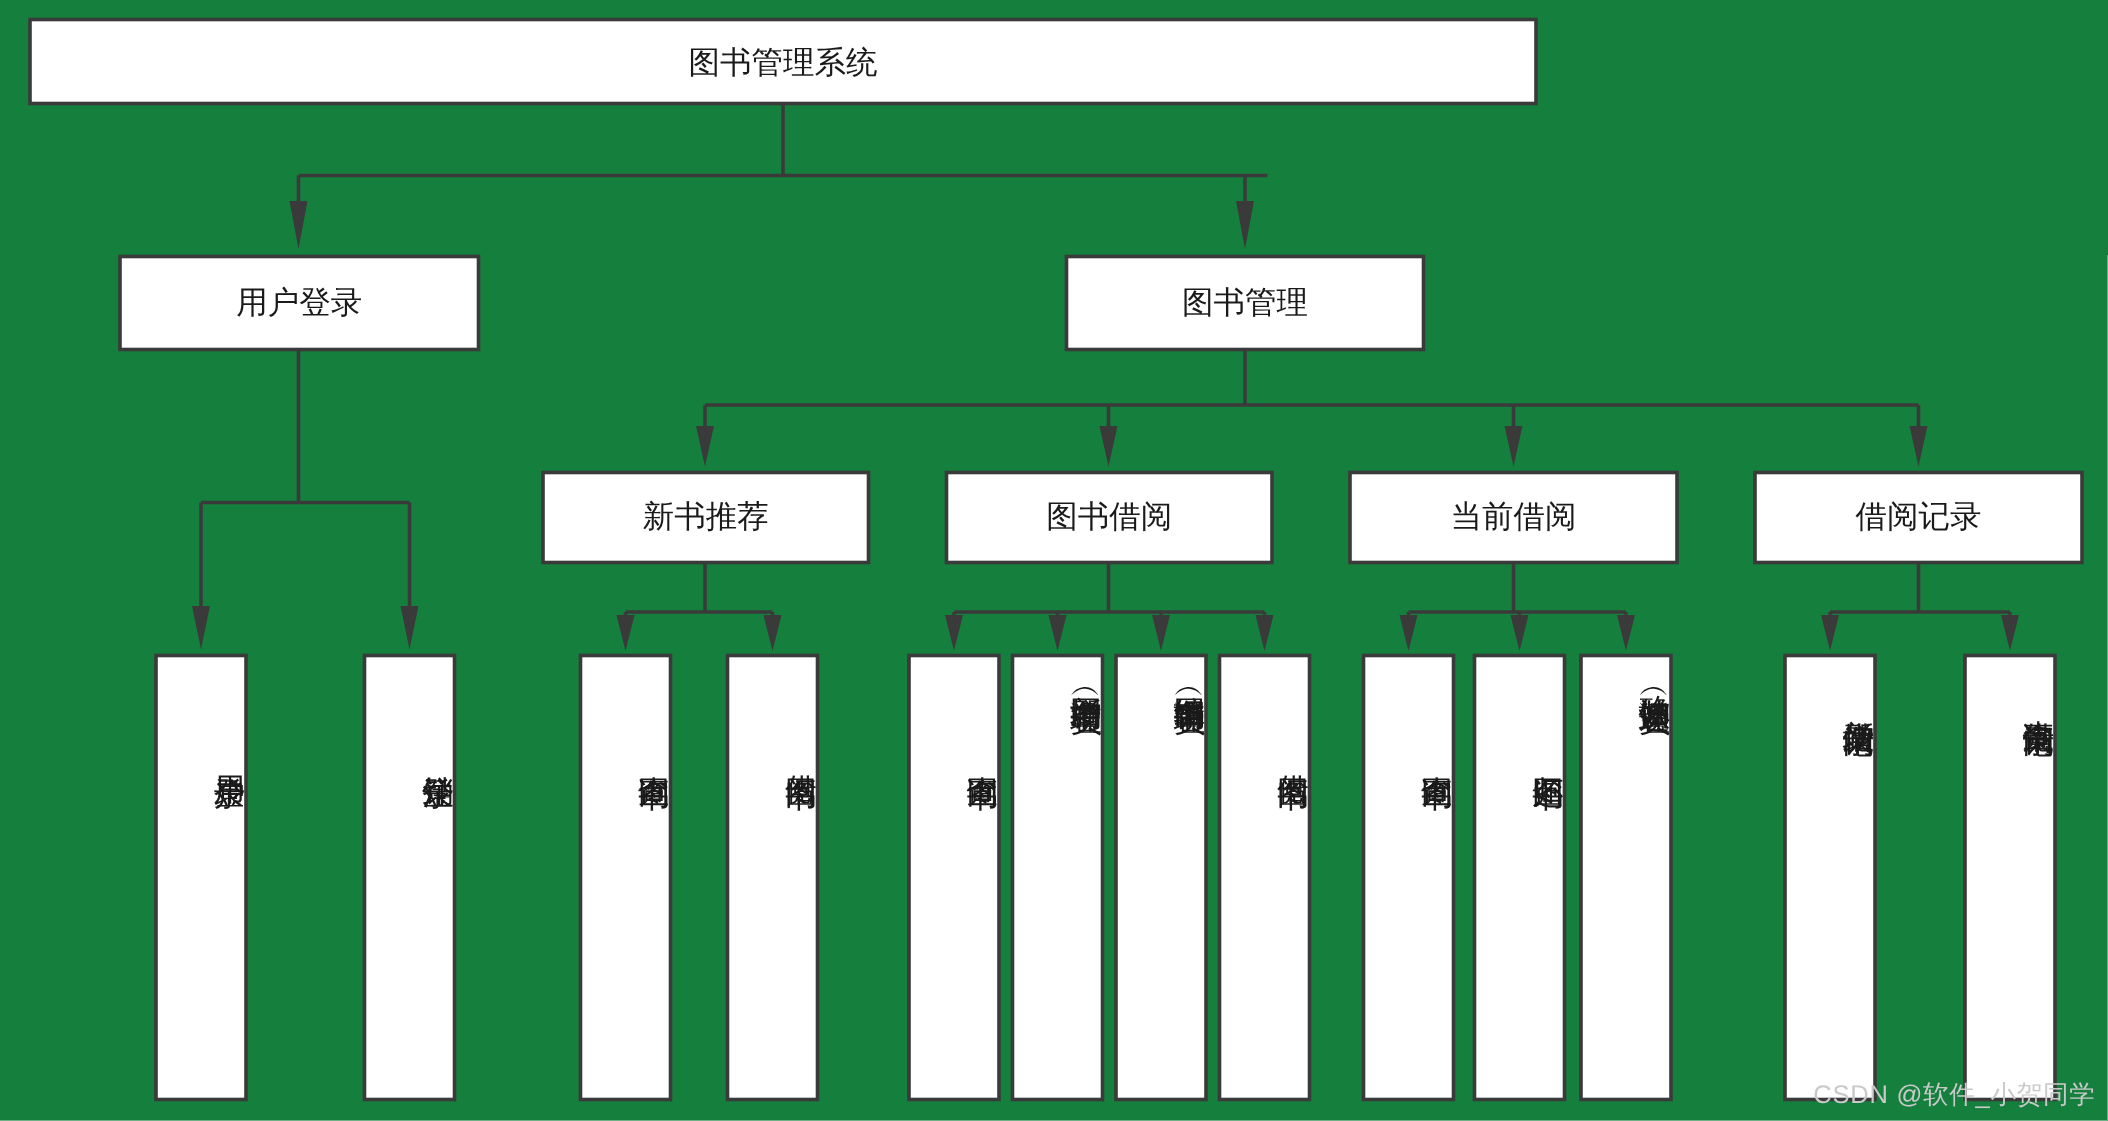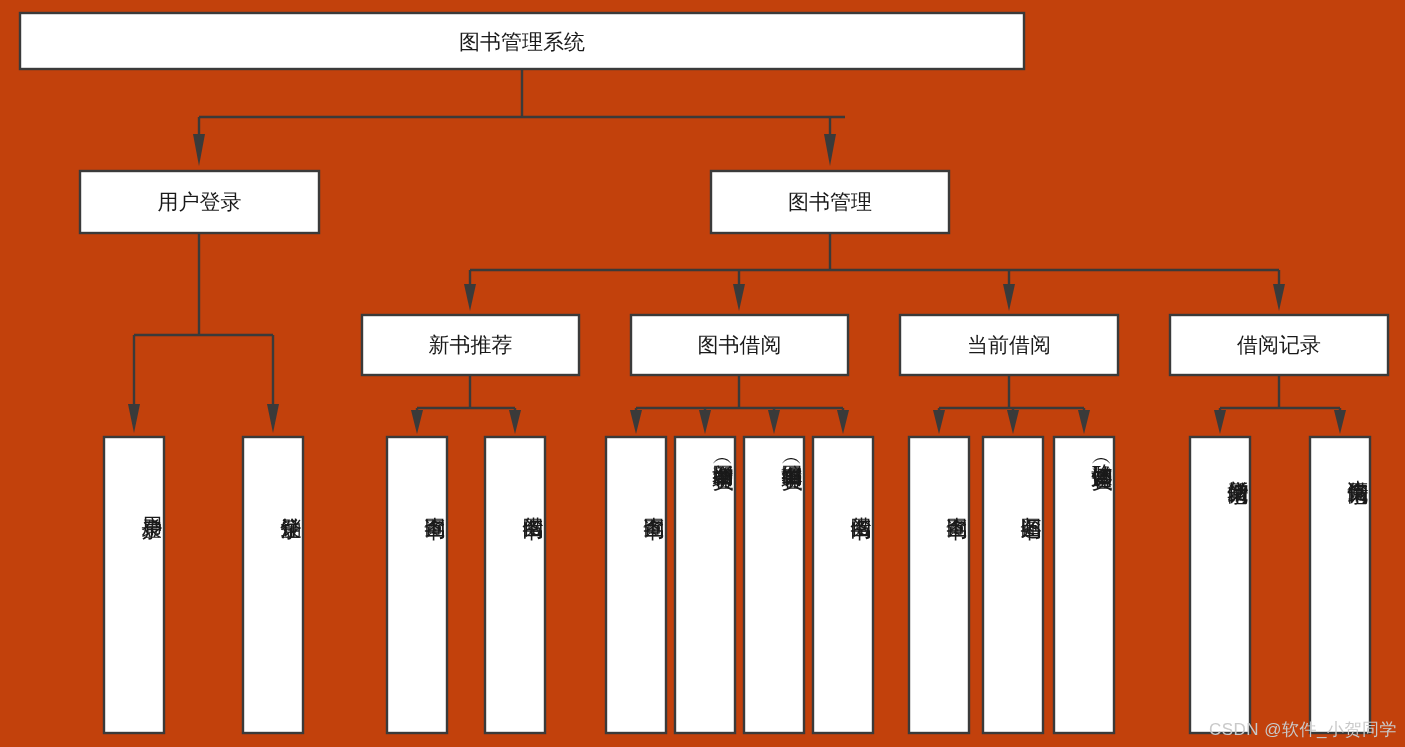--- a/index.html
+++ b/index.html
@@ -10,21 +10,21 @@
   body {
     width: 1405px;
     height: 747px;
     font-family: "Liberation Sans", "DejaVu Sans", sans-serif;
     overflow: hidden;
   }
   #diagram-root {
     position: relative;
     width: 1405px;
     height: 747px;
-    background: #c2410c;
+    background: #15803d;
   }
   svg.flow {
     position: absolute;
     left: 0;
     top: 0;
     width: 1405px;
     height: 747px;
   }
   .node-box {
     fill: #ffffff;

